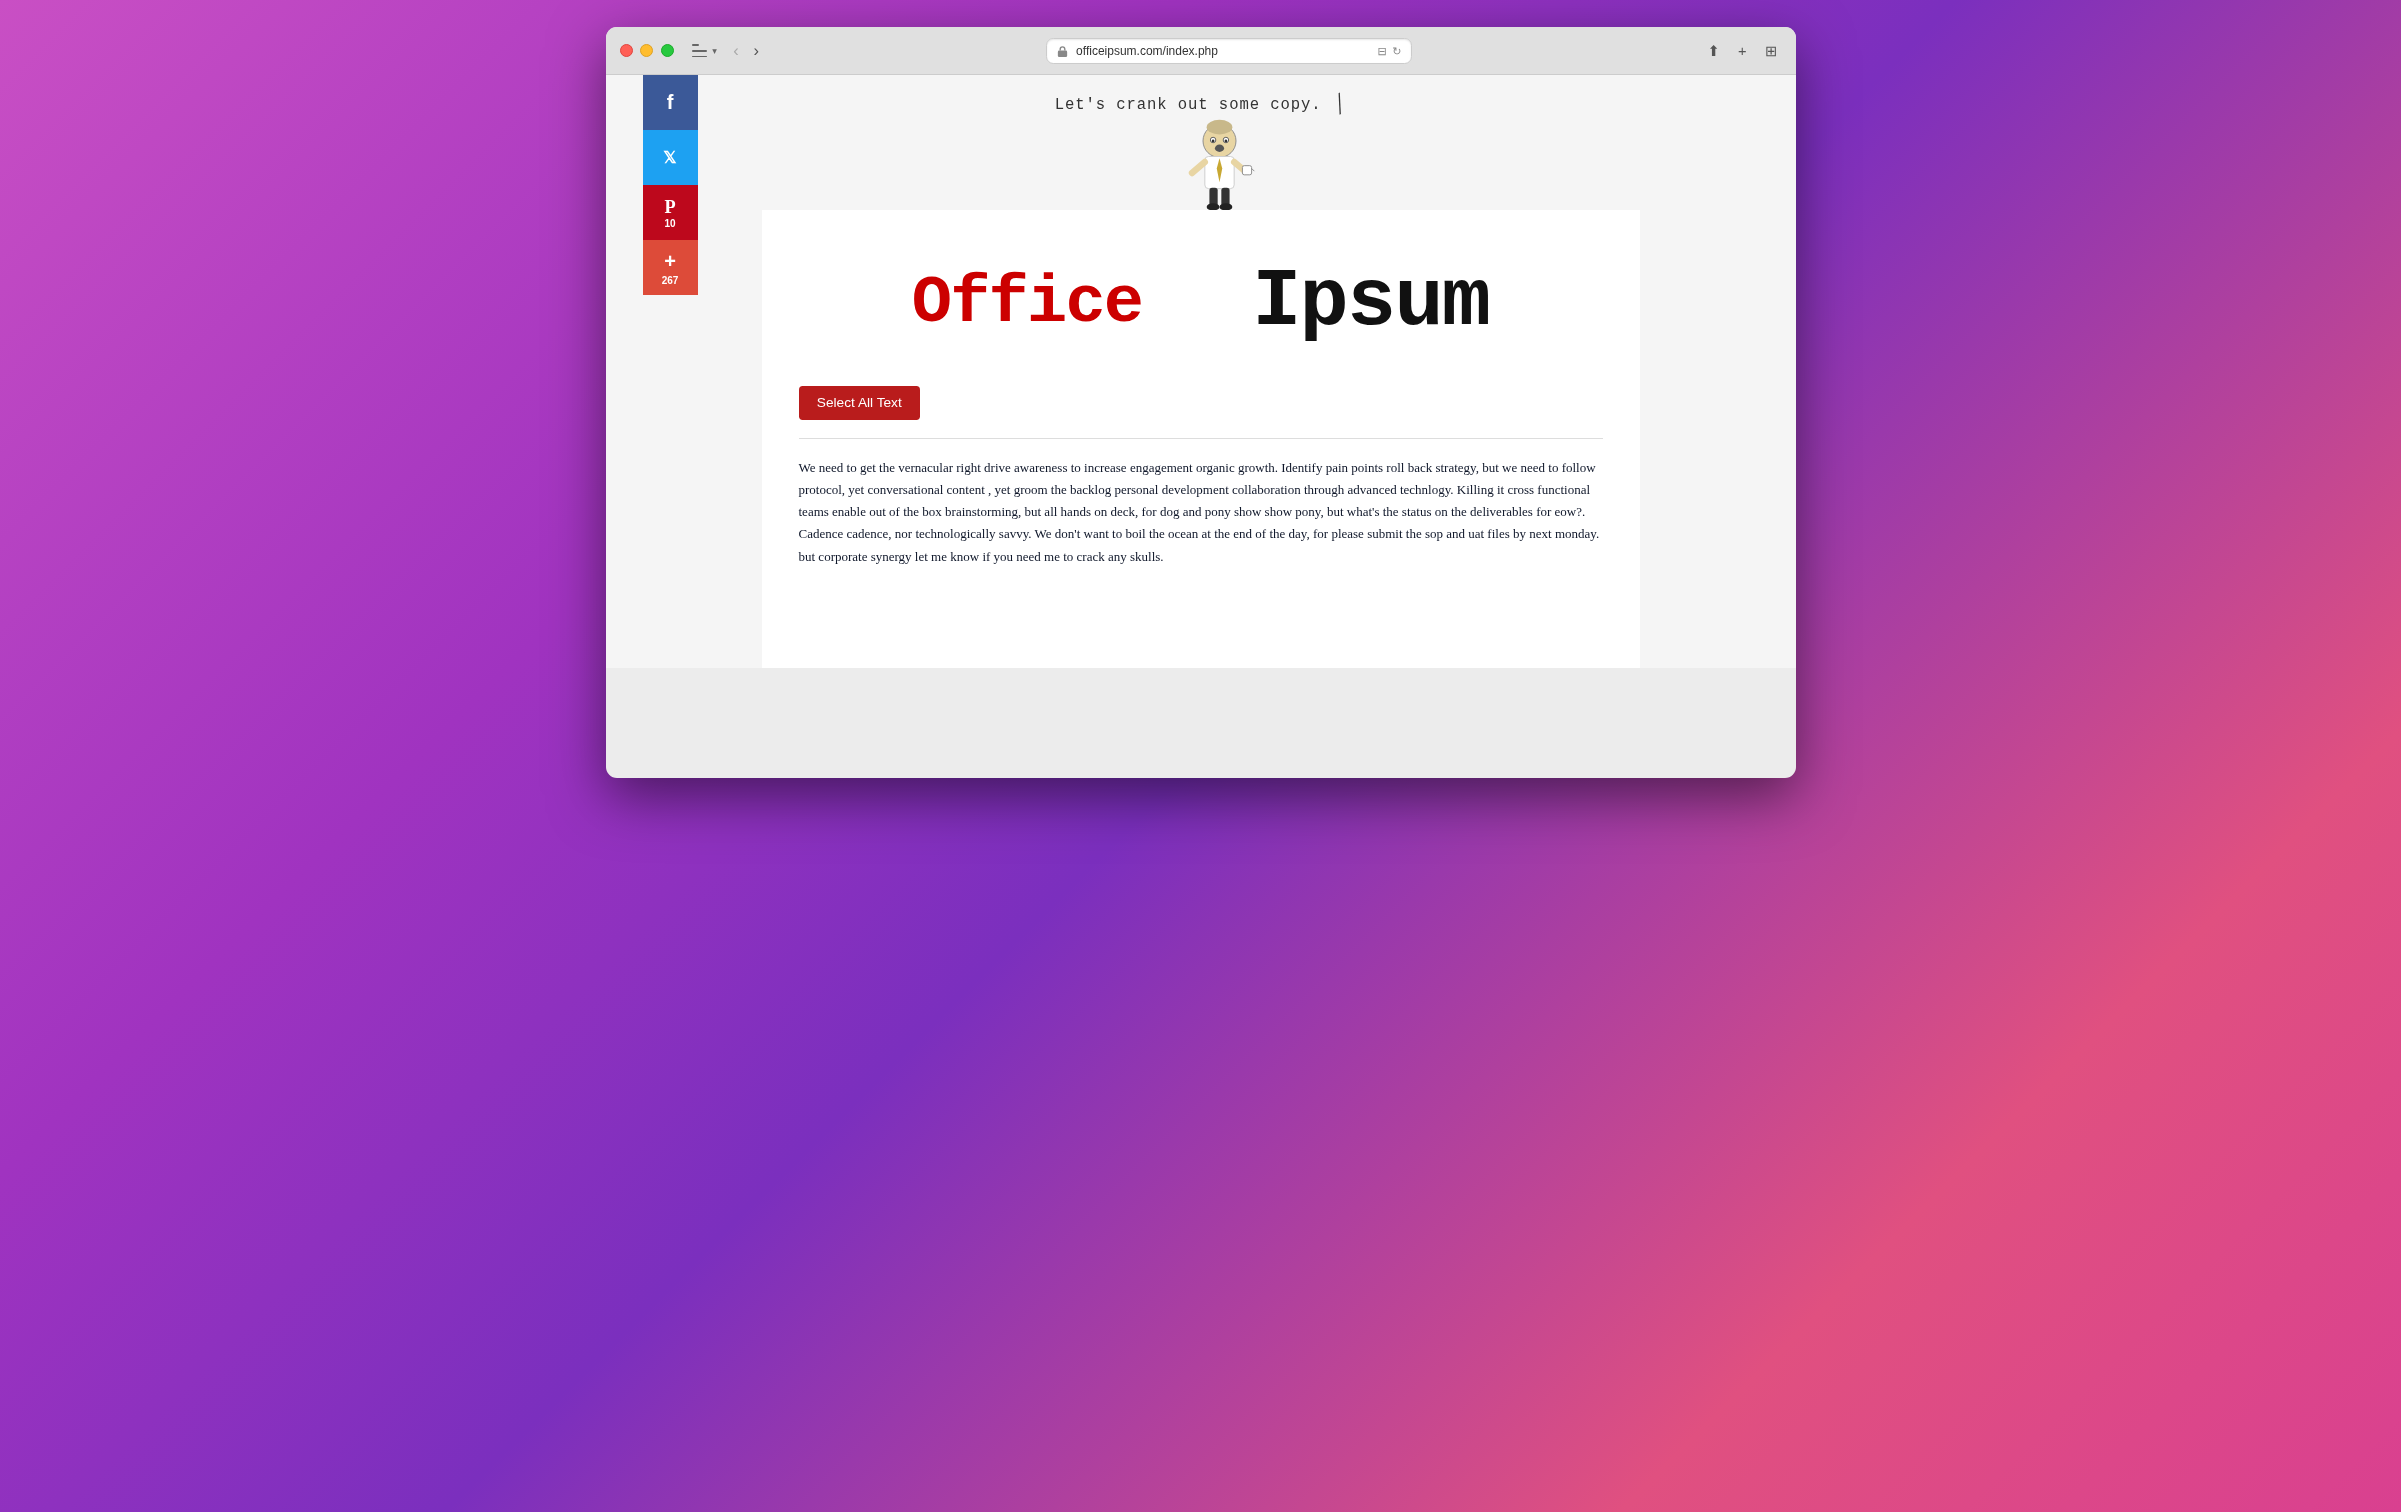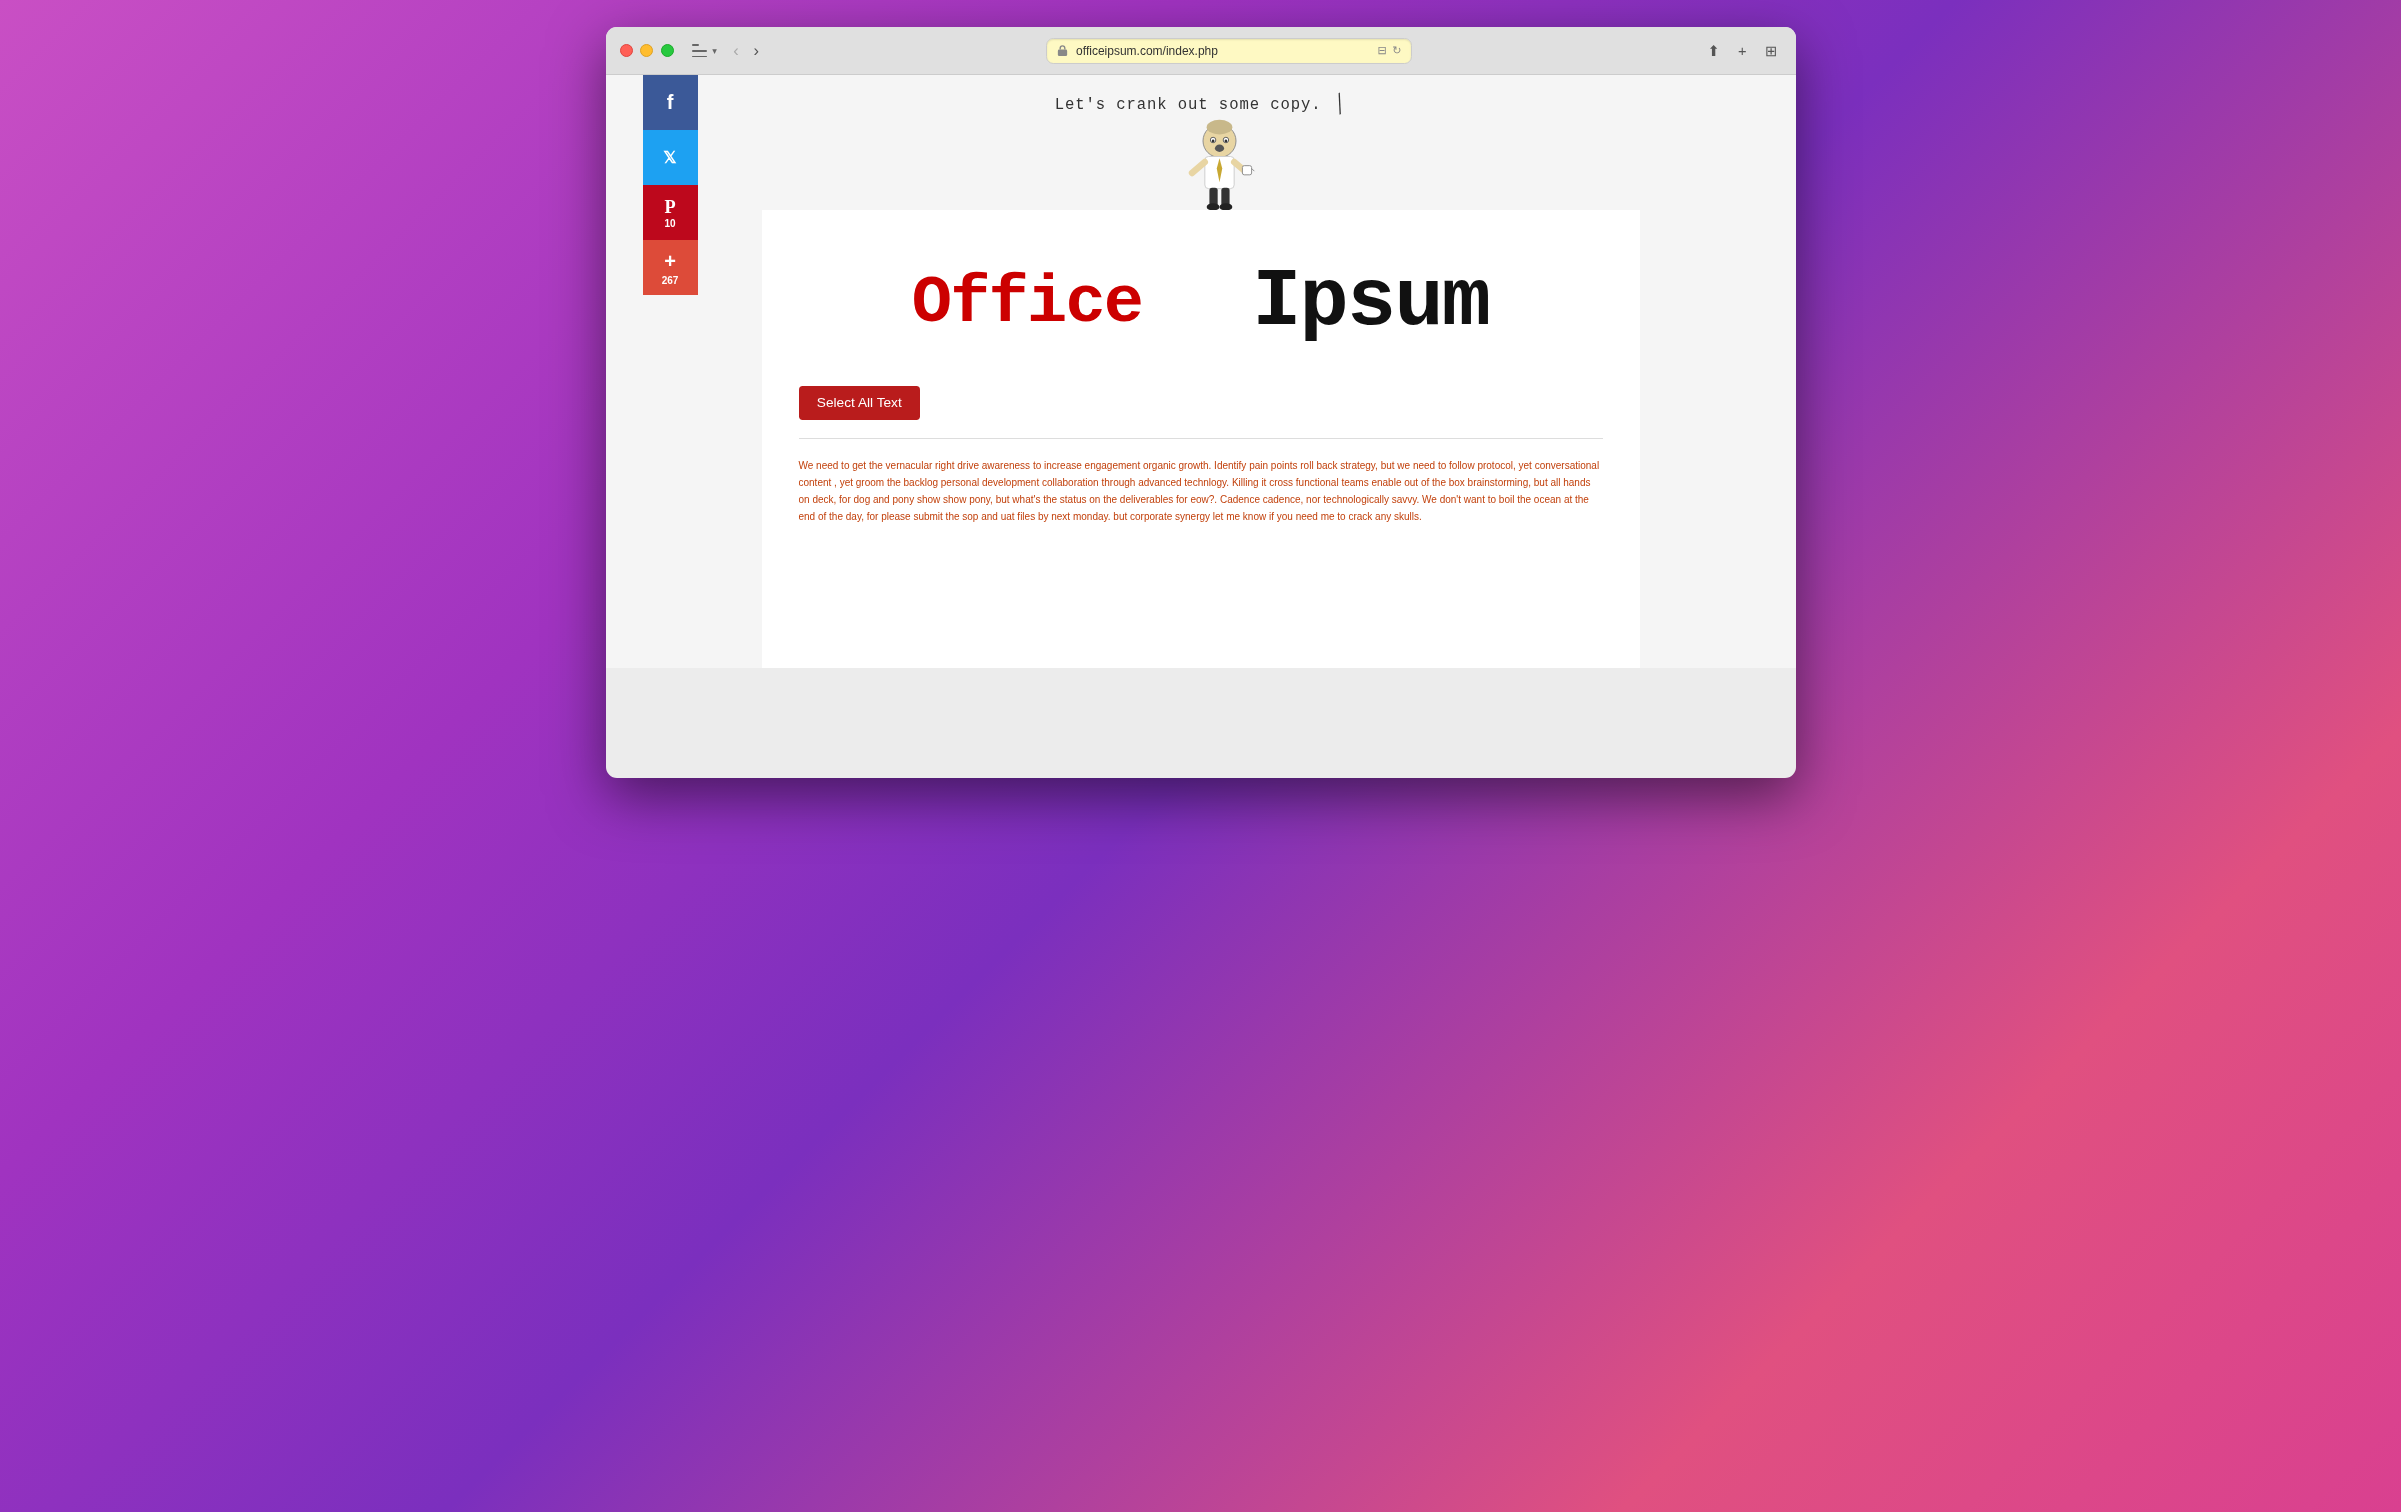--- a/index.html
+++ b/index.html
@@ -98,22 +98,22 @@
 
     .address-bar-container {
       flex: 1;
       display: flex;
       align-items: center;
       justify-content: center;
     }
 
     .address-bar {
       display: flex;
-      align-items: flex-start;
-      background: #fef9c3;
+      align-items: flex-end;
+      background: #ffffff;
       border-radius: 7.3px;
       padding: 4.6px 9.2px;
       gap: 7.3px;
       width: 366px;
       border: 0.9px solid #ccc;
       box-shadow: inset 0 0.9px 1.8px rgba(0,0,0,0.1);
     }
 
     .lock-icon {
       width: 13px;
@@ -278,24 +278,24 @@
       border: none;
       padding: 9.2px 18.3px;
       font-size: 13.7px;
       cursor: pointer;
       border-radius: 3.7px;
       font-family: -apple-system, sans-serif;
     }
 
     
     .ipsum-text {
-      font-family: Liberation Sans, sans-serif;
-      font-size: 10px;
+      font-family: Liberation Serif, serif;
+      font-size: 13px;
       line-height: 1.7;
-      color: #c2410c;
+      color: #0f172a;
     }
   </style>
 </head>
 <body>
 
 <div class="browser-window">
 
   <div class="title-bar">
     <div class="traffic-lights">
       <div class="traffic-light tl-close"></div>

